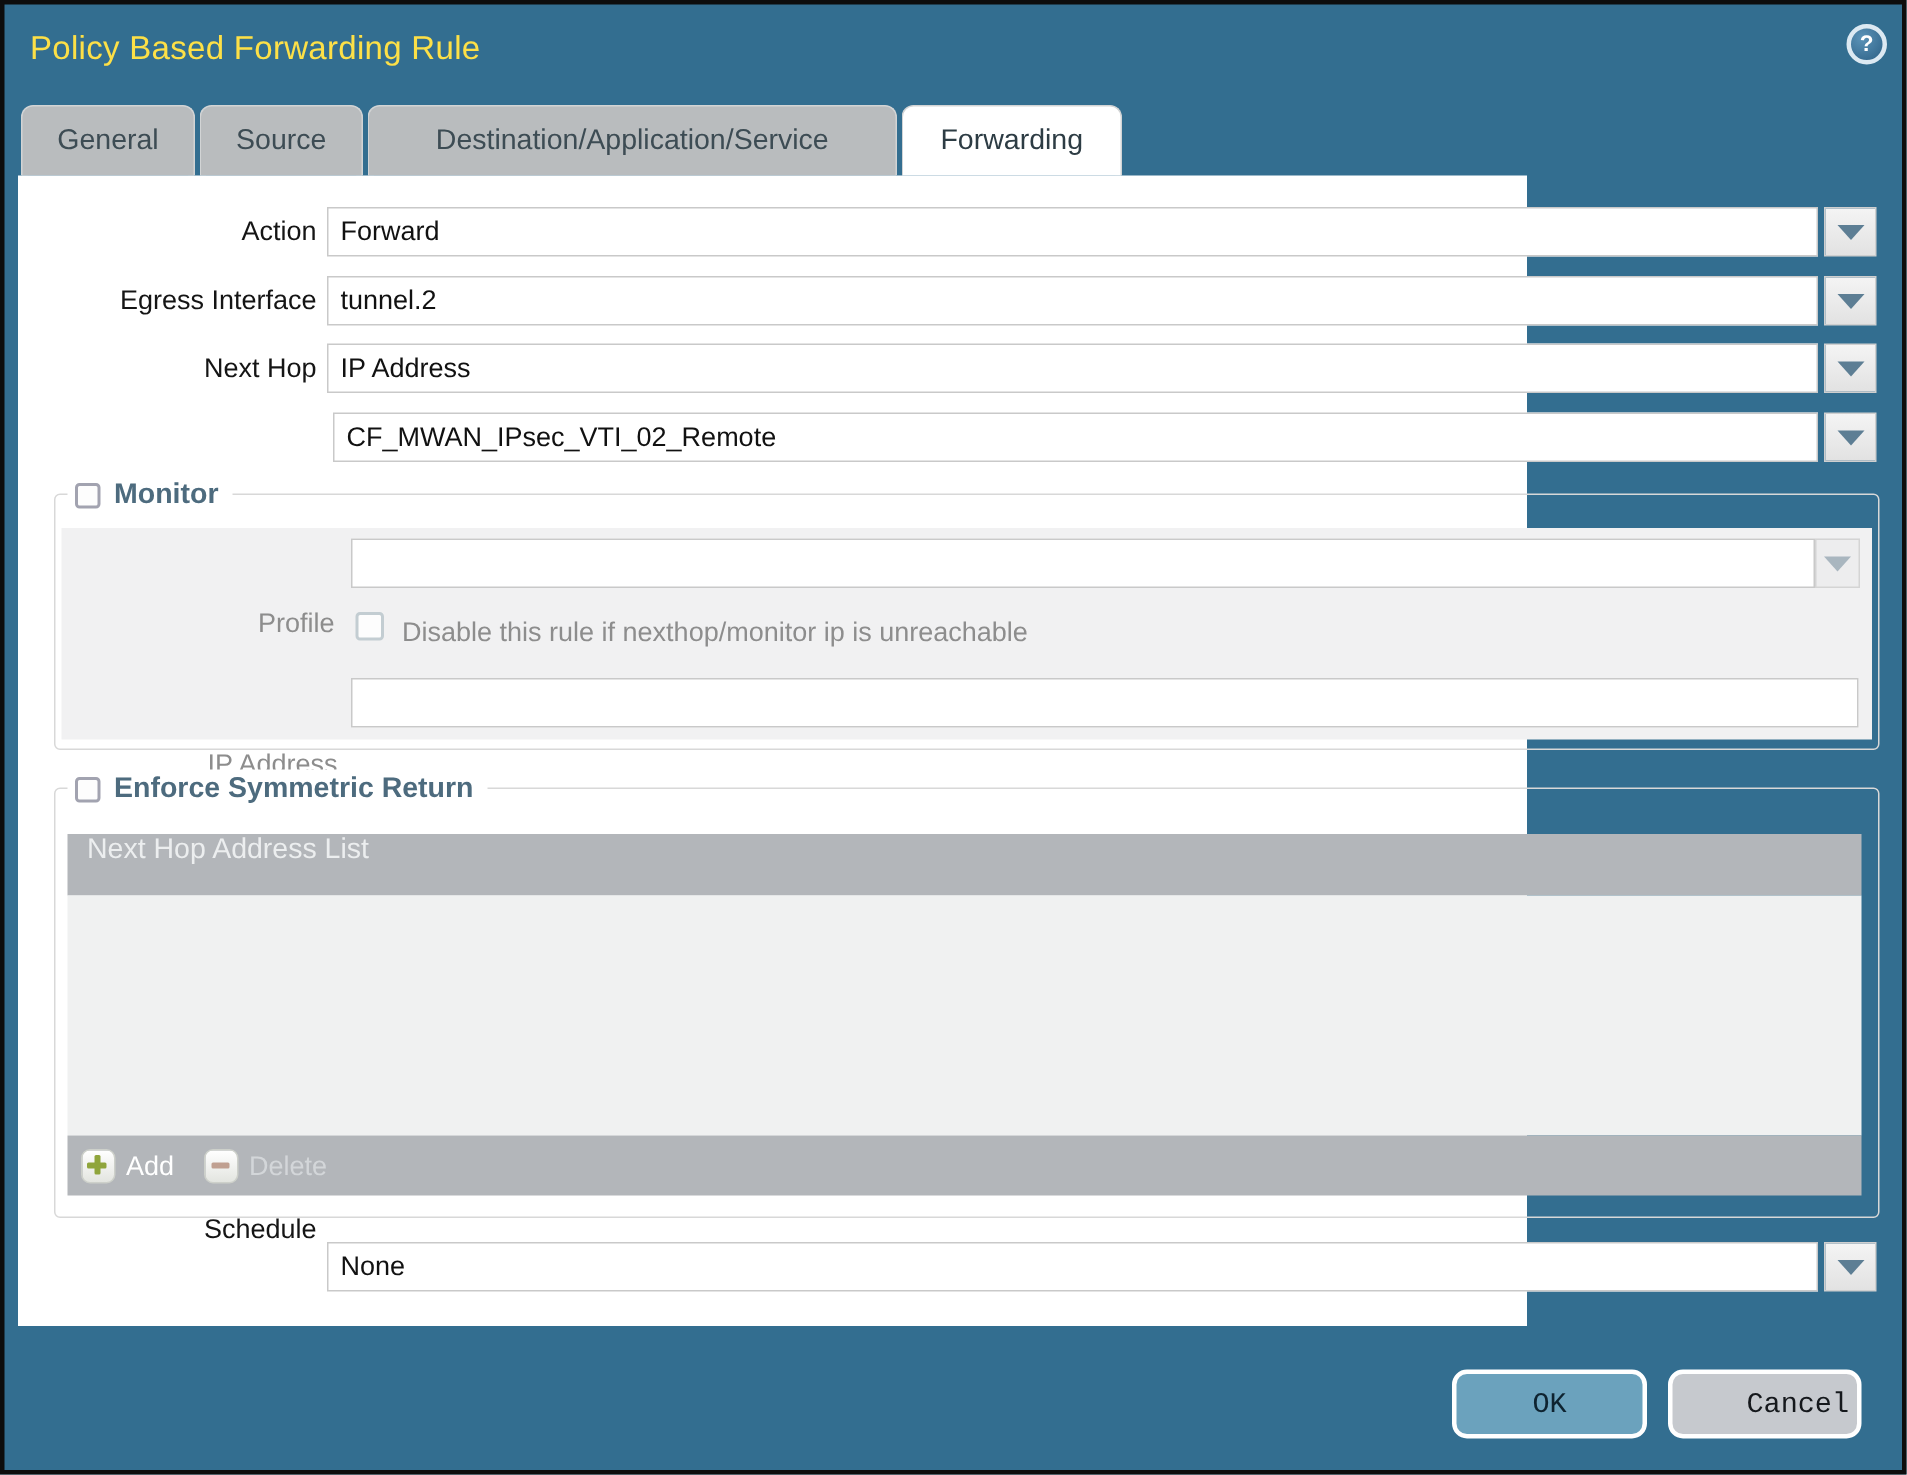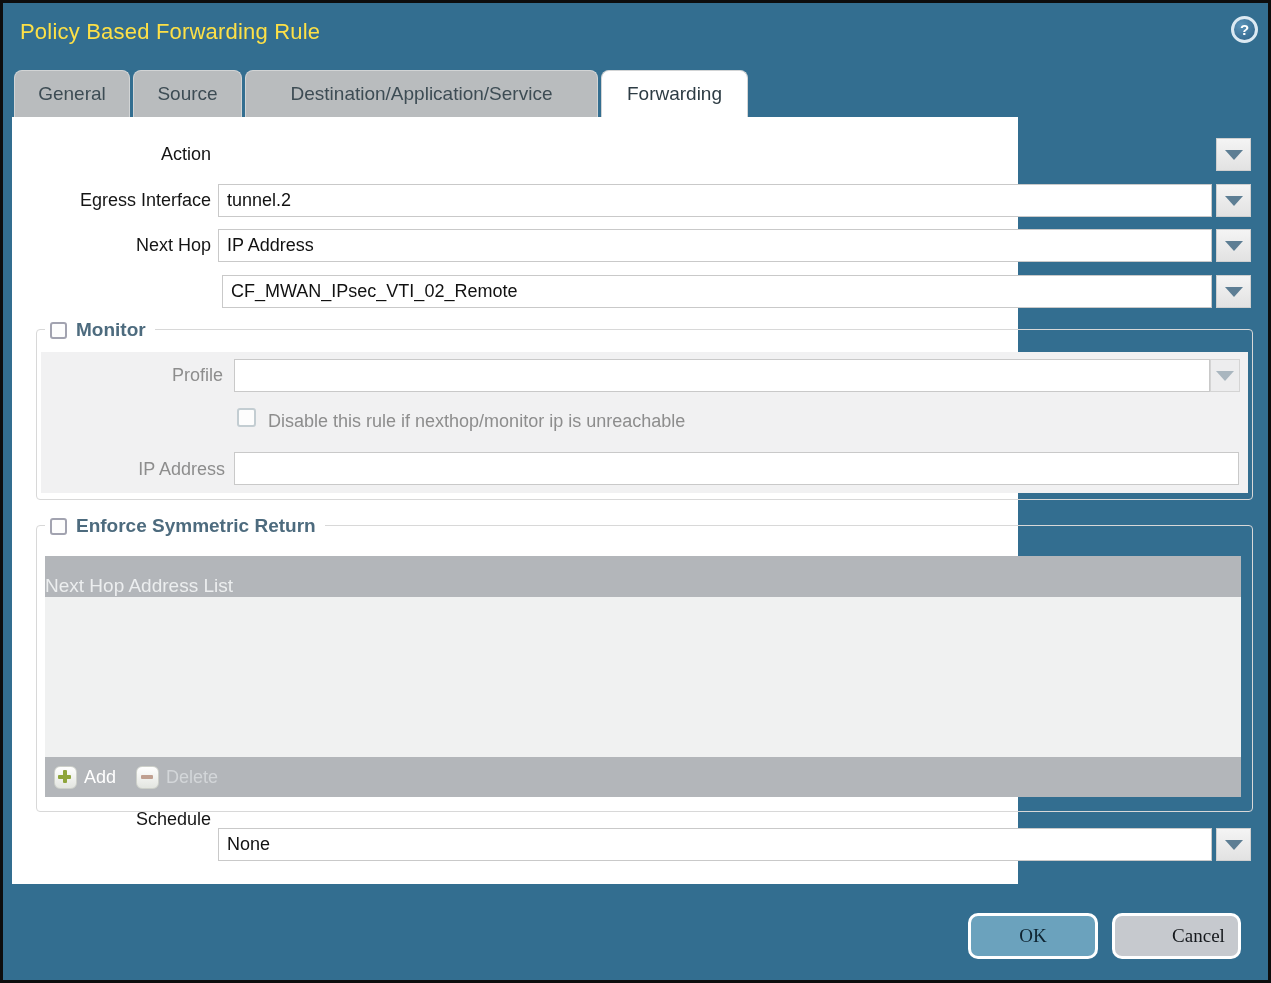--- a/index.html
+++ b/index.html
@@ -67,50 +67,50 @@
   }
   .legend .cb { flex:none; }
   .legend-text { font-size:19px; font-weight:bold; color:#4d6b7e; white-space:nowrap; }
   .cb {
     width:17px; height:17px; background:#fdfdfd; border:2px solid #a2a3b0; border-radius:3px; cursor:pointer;
   }
   .cb.dis { border-color:#c3cdd2; cursor:default; }
 
   
   .mon-inner { position:absolute; left:4px; right:4px; top:22px; height:141px; background:#f1f1f2; }
-  .glabel { position:absolute; text-align:right; font-size:18px; color:#8d8d8d; white-space:nowrap; }
+  .glabel { position:absolute; text-align:right; font-size:18px; color:#8d8d8d; white-space:nowrap;margin-top:40px; }
   .lab-profile { left:0; width:186px; top:35px; }
   .in-profile  { position:absolute; left:197px; top:29px; width:976px; height:33px;
                  background:#f1ecd9; border:1px solid #ccc8b8; }
   .dd-profile  { left:1173px; top:29px; width:30px; background:#ededee; border-color:#d4d4d4; cursor:default; }
   .cb-disable  { position:absolute; left:200px; top:78px; width:19px; height:19px; border-width:2px; }
   .lab-disable { position:absolute; left:231px; top:81px; font-size:18px; color:#8d8d8d; }
   .lab-monip   { left:0; width:188px; top:129px; }
   .in-monip    { position:absolute; left:197px; top:122px; width:1005px; height:30px;
                  background:#fafafa; border:1px solid #d4d4d4; }
 
   
   .nh-table { position:absolute; left:8px; top:30px; width:1196px; }
   .nh-head { height:41px; background:#b3b6ba; color:#eceeef; font-size:19px;
-             display:flex; align-items:flex-end; }
+             display:flex; align-items:flex-start; padding-left:13px; }
   .nh-body { height:160px; background:#f0f1f1; }
   .nh-foot { height:40px; background:#b3b6ba; display:flex; align-items:center; gap:20px; padding-left:9px; }
   .tbtn { display:flex; align-items:center; gap:7px; cursor:pointer; }
   .tbtn.disabled { cursor:default; }
   .chip { width:23px; height:23px; border-radius:6px; background:linear-gradient(#ffffff,#e3e5e0);
           border:1px solid #cdd0ca; position:relative; flex:none; }
   .chip.plus::before  { content:''; position:absolute; left:3px; top:8px; width:13px; height:4px; background:#8fa53c; border-radius:1px; }
   .chip.plus::after   { content:''; position:absolute; left:8px; top:3px; width:4px; height:13px; background:#8fa53c; border-radius:1px; }
   .chip.minus::before { content:''; position:absolute; left:4px; top:8px; width:12px; height:4px; background:#c0a091; border-radius:1px; }
   .tbtn-label { font-size:18px; color:#ffffff; }
   .tbtn.disabled .tbtn-label { color:#d3d6d9; }
 
   
   .btn { position:absolute; top:910px; height:46px; border:3px solid #ffffff; border-radius:10px;
-         font-size:19px; font-family:Liberation Serif, serif; cursor:pointer; }
+         font-size:19px; font-family:Liberation Mono, monospace; cursor:pointer; }
   .btn-ok { left:965px; width:130px; background:#6ba2bd; color:#0e2330; }
   .btn-cancel { left:1109px; width:129px; background:#c6c9ce; color:#15181c;padding-left:44px; }
 </style>
 </head>
 <body>
 
 <div class="title">Policy Based Forwarding Rule</div>
 <div class="help">?</div>
 
 <div class="tabs">
@@ -124,20 +124,21 @@
     <span>Destination/Application/Service</span>
   </div>
   <div class="tab tab-forwarding active">
     <span>Forwarding</span>
   </div>
 </div>
 
 <div class="content">
 
   <div class="flabel lab-action">Action</div>
+  <input class="field in-action" readonly="" value="Forward" style="">
   <div class="ddbtn dd-action">
     <span class="tri"></span>
   </div>
 
   <div class="flabel lab-egress">Egress Interface</div>
   <input class="field in-egress" readonly="" value="tunnel.2" style="">
   <div class="ddbtn dd-egress">
     <span class="tri"></span>
   </div>
 

